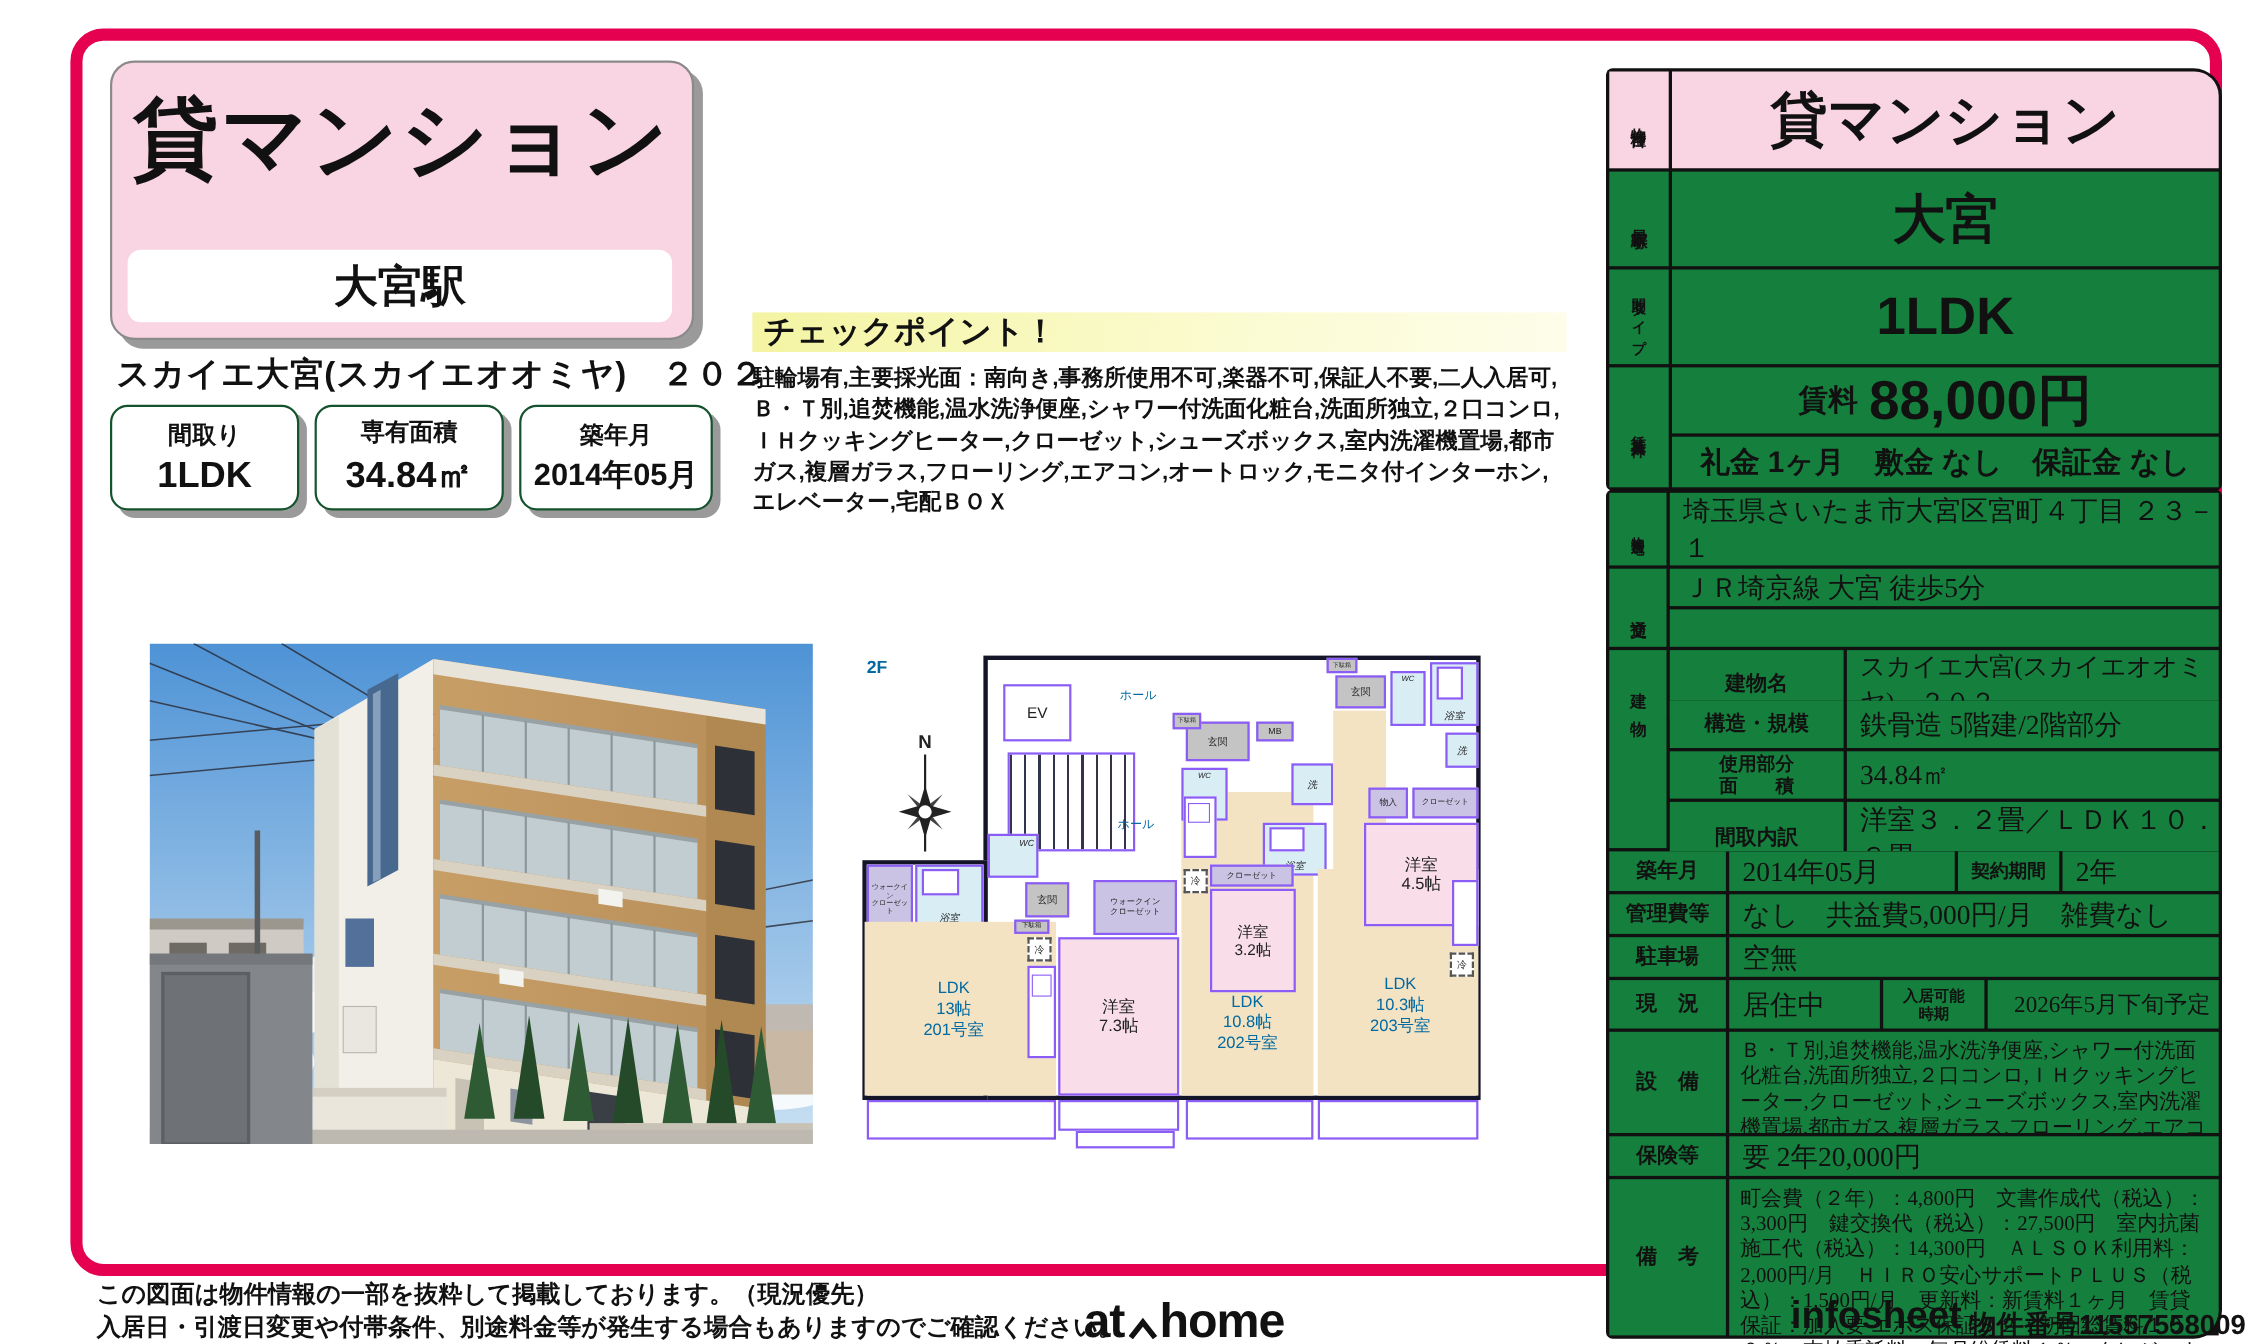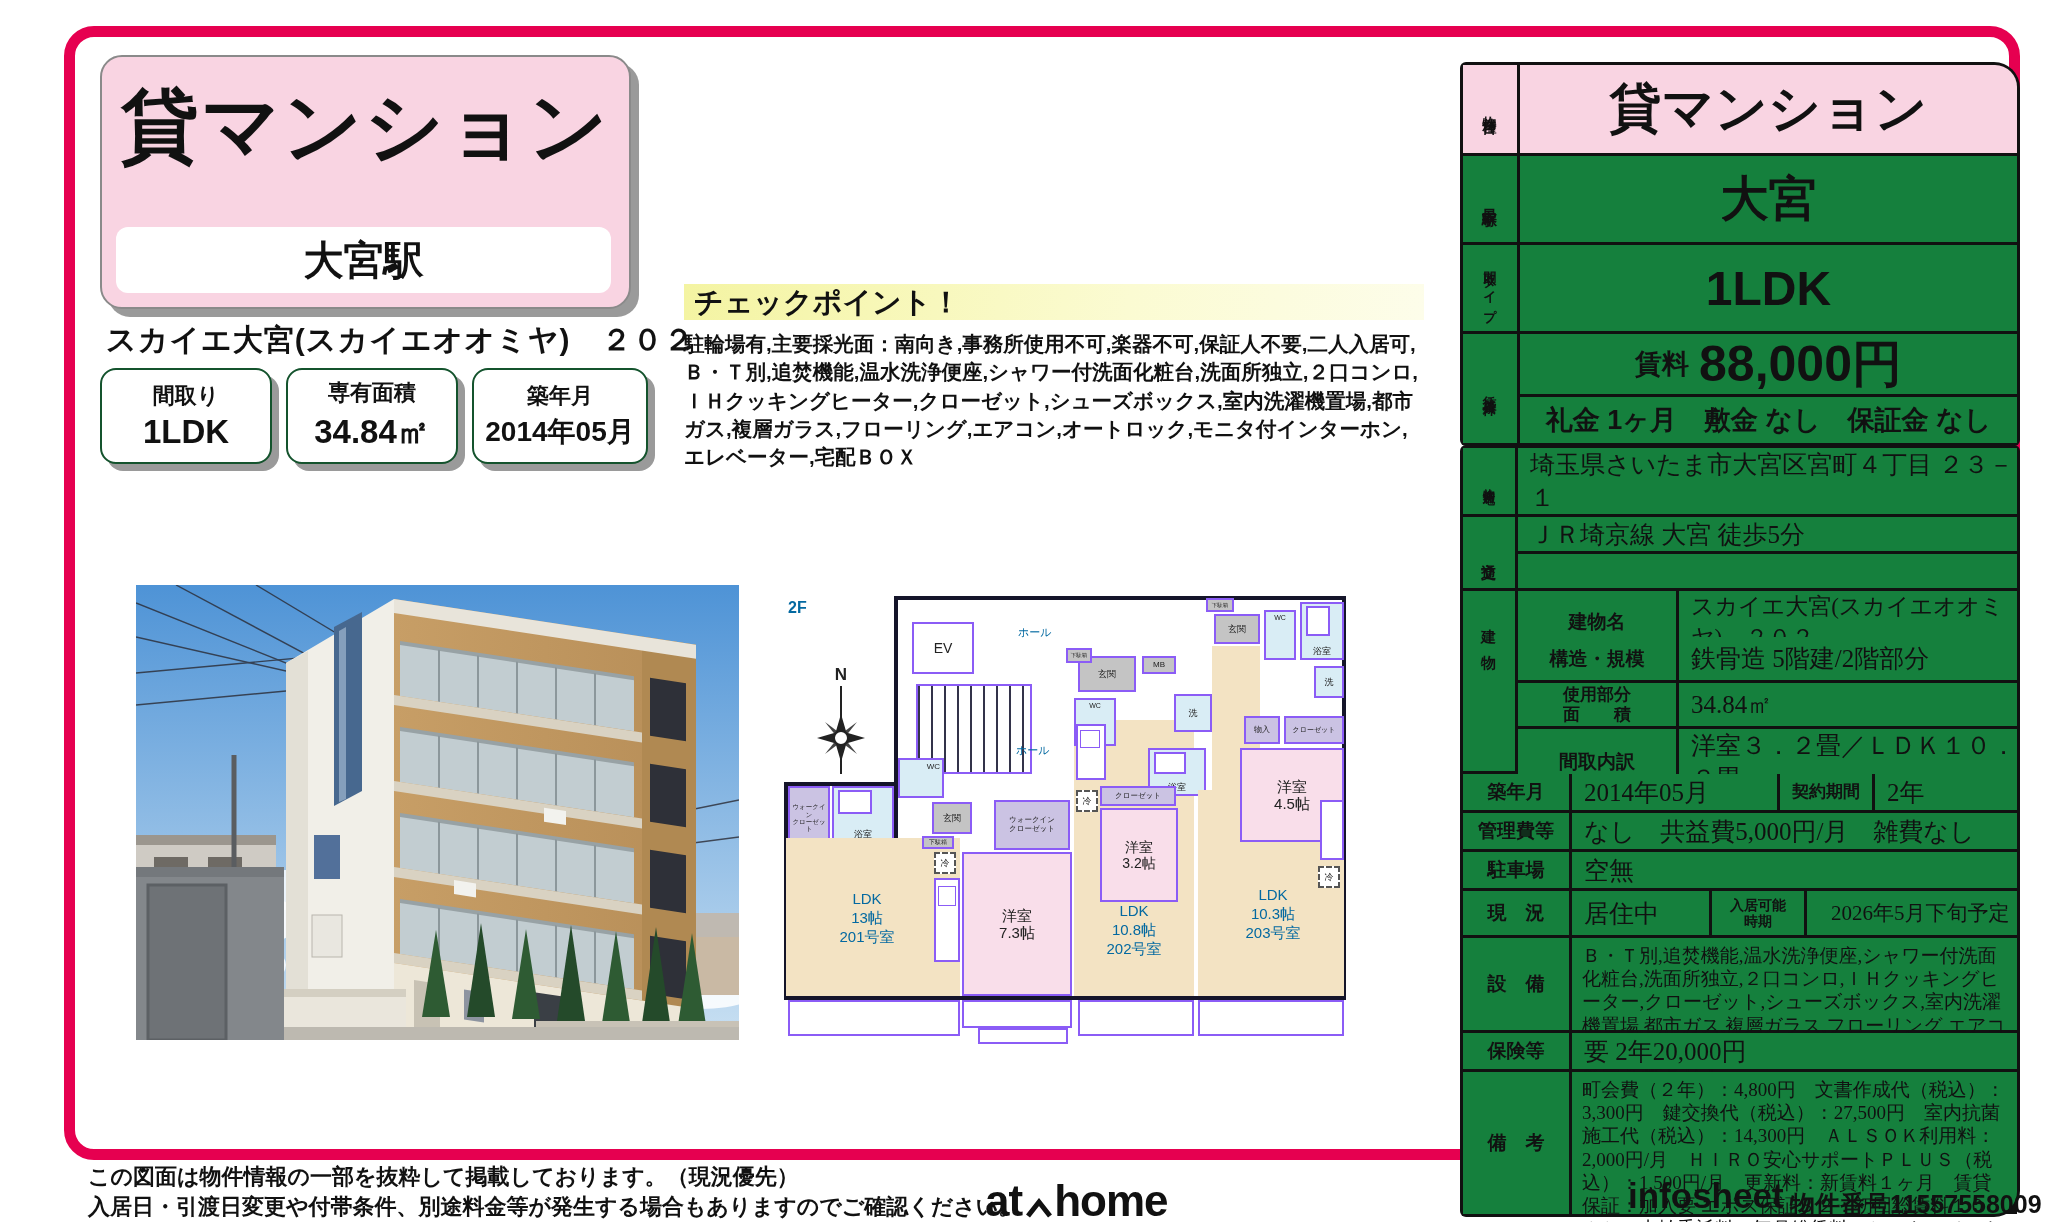--- a/index.html
+++ b/index.html
@@ -44,21 +44,21 @@
   .lab-h{font-size:19px;font-weight:700;justify-content:center;text-align:center;line-height:1.15;}
   .val{font-family:"Liberation Serif","DejaVu Serif",serif;font-size:25px;padding-left:12px;}
   .longtxt{font-family:"Liberation Serif","DejaVu Serif",serif;font-size:19px;line-height:1.22;
            padding:6px 10px;word-break:break-all;align-items:flex-start;}
   
   #floorplan{position:absolute;left:782px;top:590px;width:592px;height:464px;font-family:"Liberation Sans","DejaVu Sans",sans-serif;}
   .fpw{position:absolute;background:#fff;border:4px solid #15152a;box-sizing:border-box;}
   .fr{position:absolute;border:2px solid #8b5cf6;box-sizing:border-box;display:flex;align-items:center;
       justify-content:center;text-align:center;line-height:1.15;color:#222;}
   .tan{background:#F3E3C3;} .pinkrm{background:#F9DEEA;} .lav{background:#CBC3E3;}
-  .blue{background:#D9EDF5;} .gray{background:#C4C4C4;} .whiterm{background:#fff;}
+  .blue{background:#D9EDF5;font-style:italic;} .gray{background:#C4C4C4;} .whiterm{background:#fff;}
   .fplabel{position:absolute;text-align:center;line-height:1.25;color:#0369a1;}
   .dash{border:2px dashed #555;background:#fff;}
   .stairs{background:repeating-linear-gradient(90deg,#33334a 0 2px,transparent 2px 13px);}
   
   #foot1{position:absolute;left:88px;top:1162px;font-size:22px;font-weight:700;}
   #foot2{position:absolute;left:88px;top:1192px;font-size:22px;font-weight:700;}
   #logo{position:absolute;left:985px;top:1176px;font-size:44px;font-weight:800;letter-spacing:-1px;display:flex;align-items:flex-end;}
   #logo svg{margin:0 2px 8px 4px;}
   #infosheet{position:absolute;left:1628px;top:1176px;font-size:35px;font-weight:700;}
   #propno{position:absolute;left:1790px;top:1188px;font-size:25px;font-weight:700;

